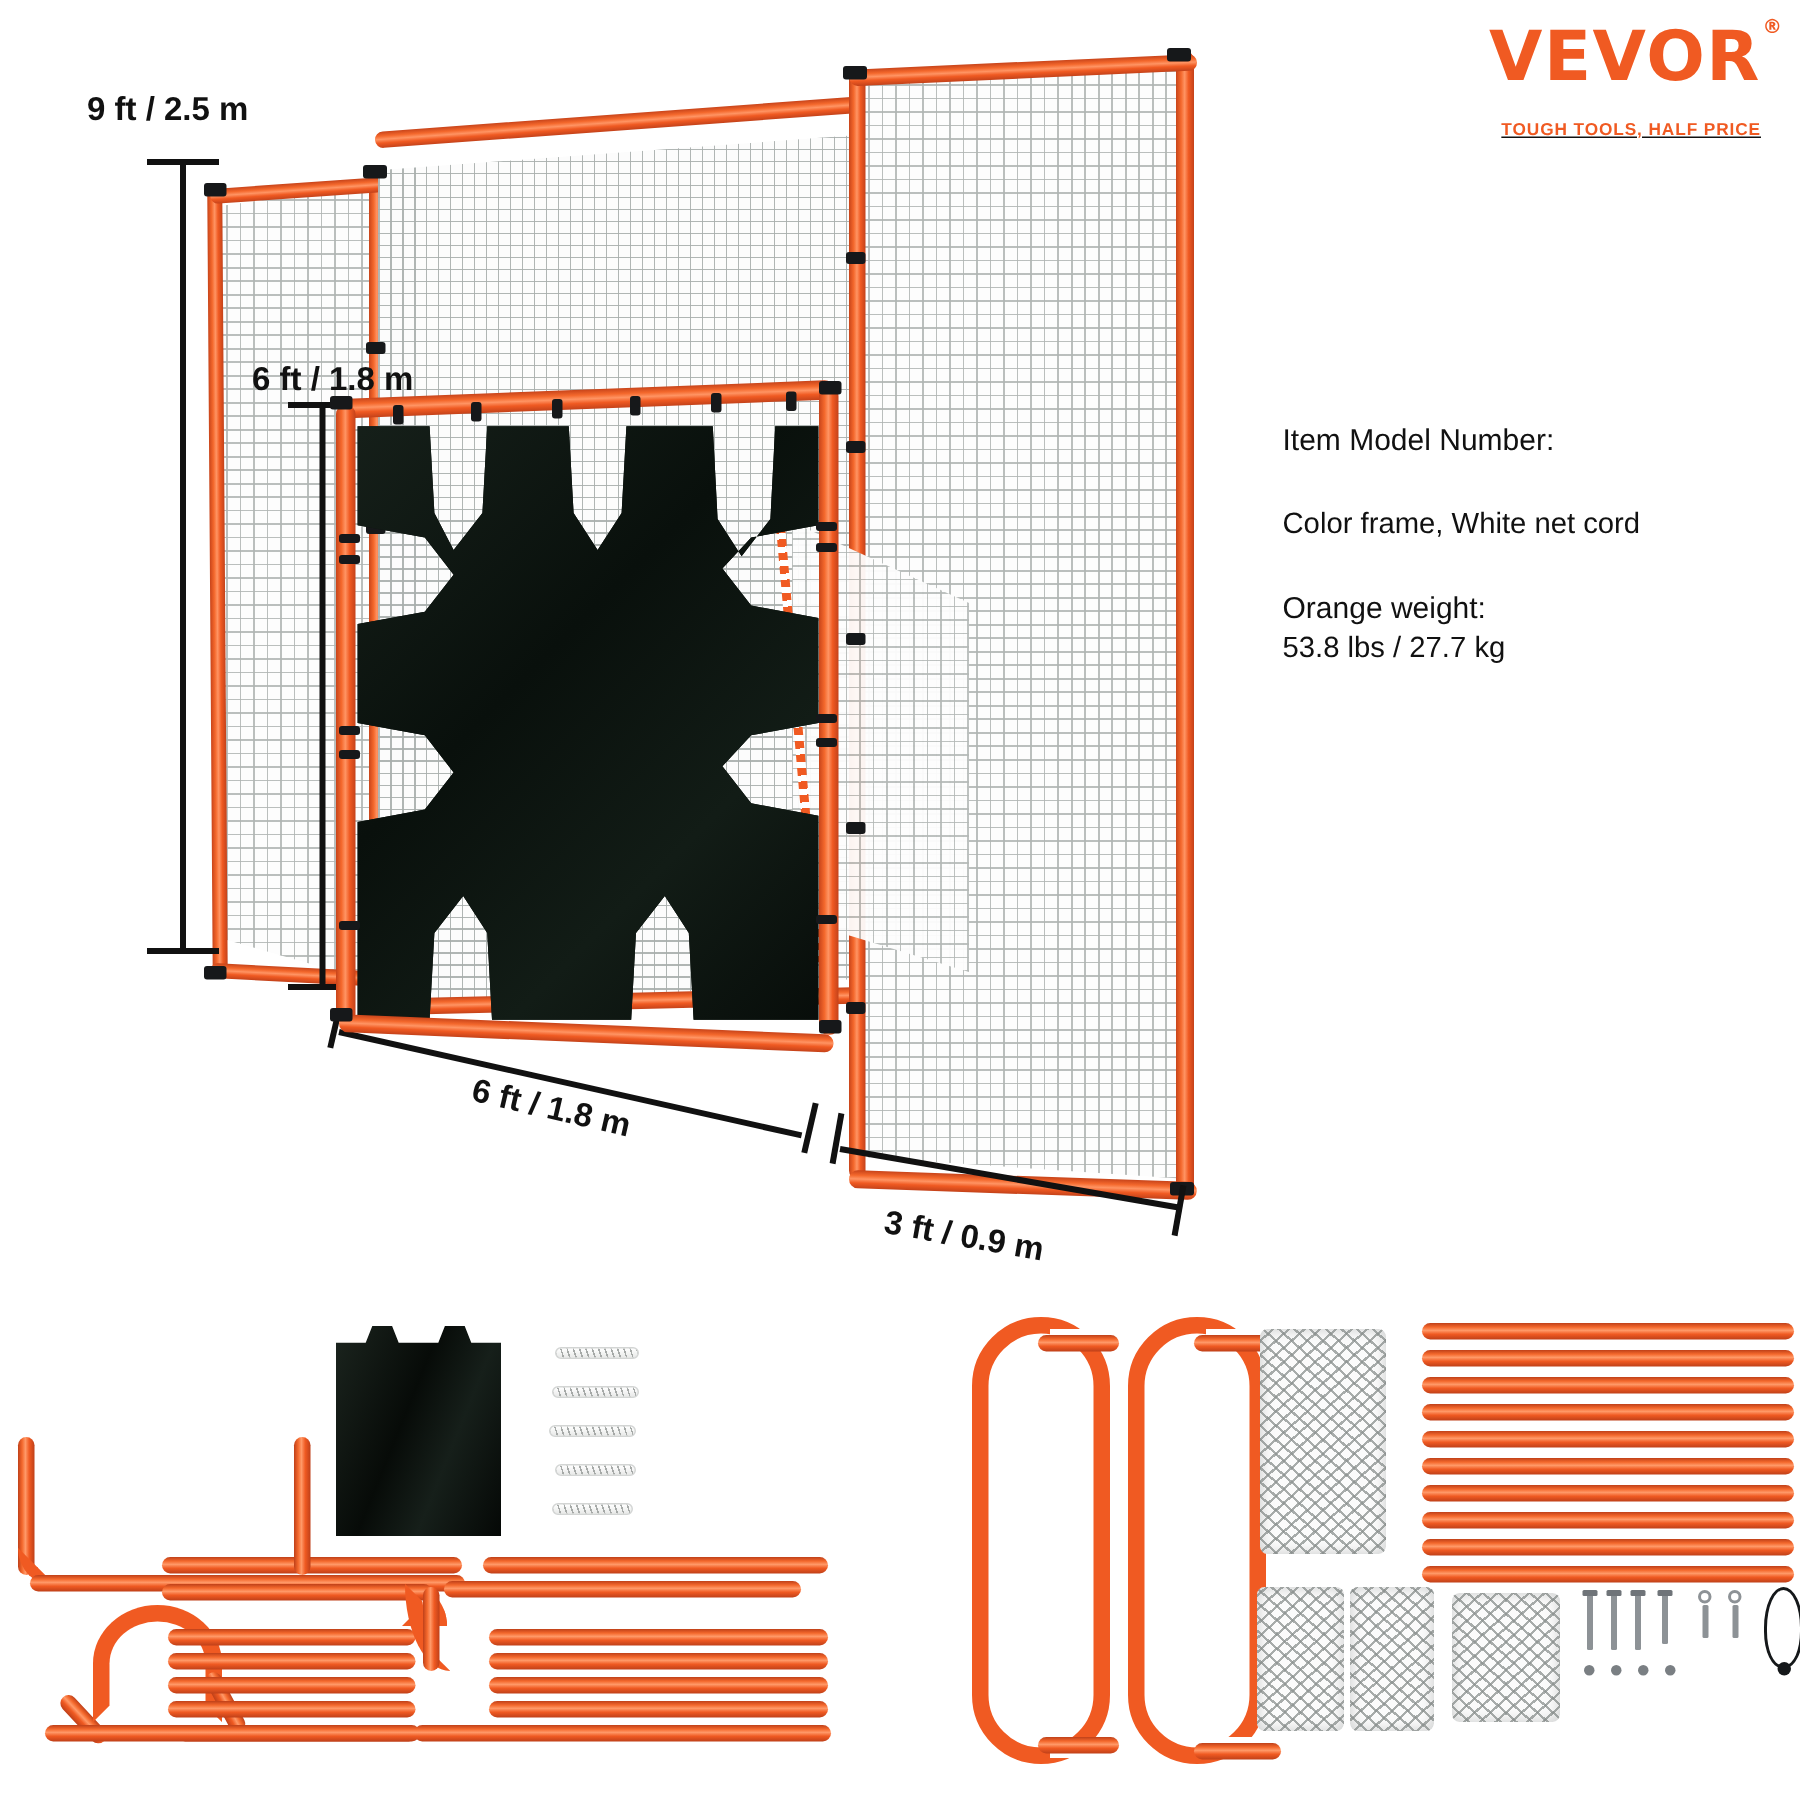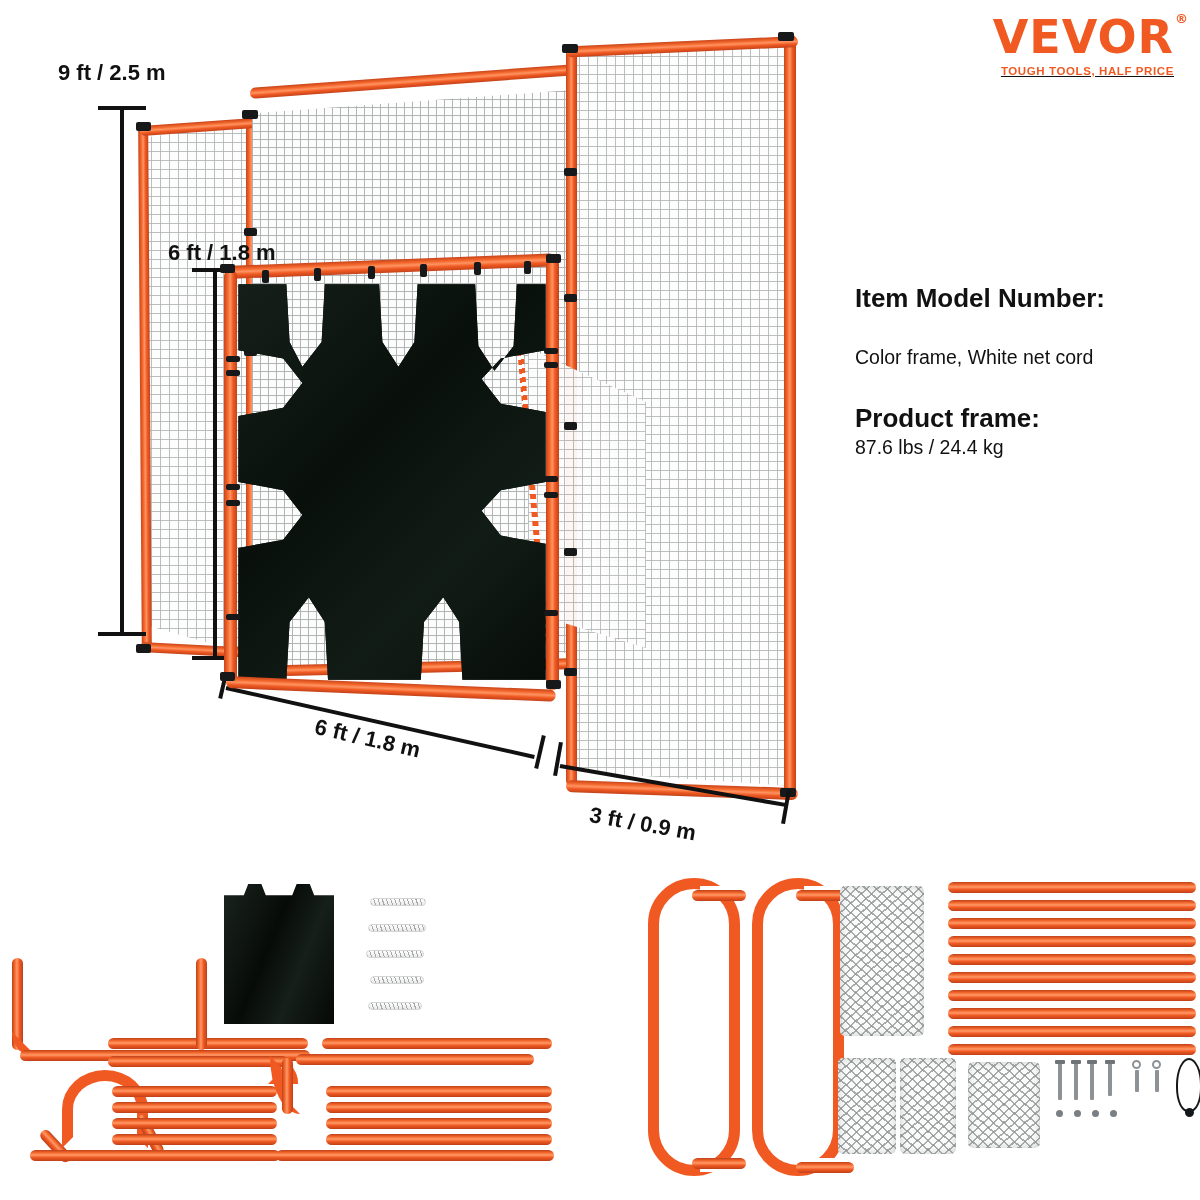--- a/index.html
+++ b/index.html
@@ -15,27 +15,27 @@
   .brand-word{
     font-size:46px; font-weight:700; letter-spacing:1px;
     color:#F05A22; line-height:1; font-family:"DejaVu Sans", sans-serif;
     position:relative; display:inline-block;
   }
   .brand-r{
     position:absolute; top:-2px; right:-15px; font-size:13px; font-weight:700;
   }
   .brand-tag{
     font-size:11.5px; font-weight:700; color:#F05A22; letter-spacing:.6px;
-    margin-top:5px;
+    margin-top:21px;
   }
 
   
   .specs{ position:absolute; left:855px; top:281px; width:330px; }
   .spec-group{ margin-bottom:30px; }
-  .spec-label{ font-size:26px; font-weight:700; line-height:1.32; }
+  .spec-label{ font-size:20px; font-weight:400; line-height:1.32; }
   .spec-value{ font-size:19.5px; font-weight:400; line-height:1.32; }
 
   
   .dim-txt{ position:absolute; font-size:22px; font-weight:700; white-space:nowrap; }
   #dim-9ft{ left:58px; top:60px; }
   #dim-6ft-h{ left:168px; top:240px; }
   #dim-6ft-w{ left:318px; top:714px; transform:rotate(13deg); transform-origin:left top; }
   #dim-3ft-w{ left:592px; top:802px; transform:rotate(10deg); transform-origin:left top; }
 
   .vline{ position:absolute; width:4px; background:#111; }
@@ -234,22 +234,22 @@
   <div class="dim-txt" id="dim-3ft-w">3 ft / 0.9 m</div>
 
   <div class="specs">
     <div class="spec-group">
       <div class="spec-label">Item Model Number:</div>
     </div>
     <div class="spec-group">
       <div class="spec-value">Color frame, White net cord</div>
     </div>
     <div class="spec-group">
-      <div class="spec-label">Product frame:</div>
-      <div class="spec-value">87.6 lbs / 24.4 kg</div>
+      <div class="spec-label">Orange weight:</div>
+      <div class="spec-value">53.8 lbs / 27.7 kg</div>
     </div>
   </div>
 
   <div class="parts">
 
     <div class="rod-v" style="left:12px; top:96px; height:92px;"></div>
     <div class="bend" style="left:12px; top:170px; width:26px; height:26px; border-right-color:transparent; border-top-color:transparent; border-radius:0 0 0 100%;"></div>
     <div class="rod" style="left:20px; top:188px; width:290px;"></div>
 
     <div class="rod" style="left:108px; top:176px; width:200px;"></div>

